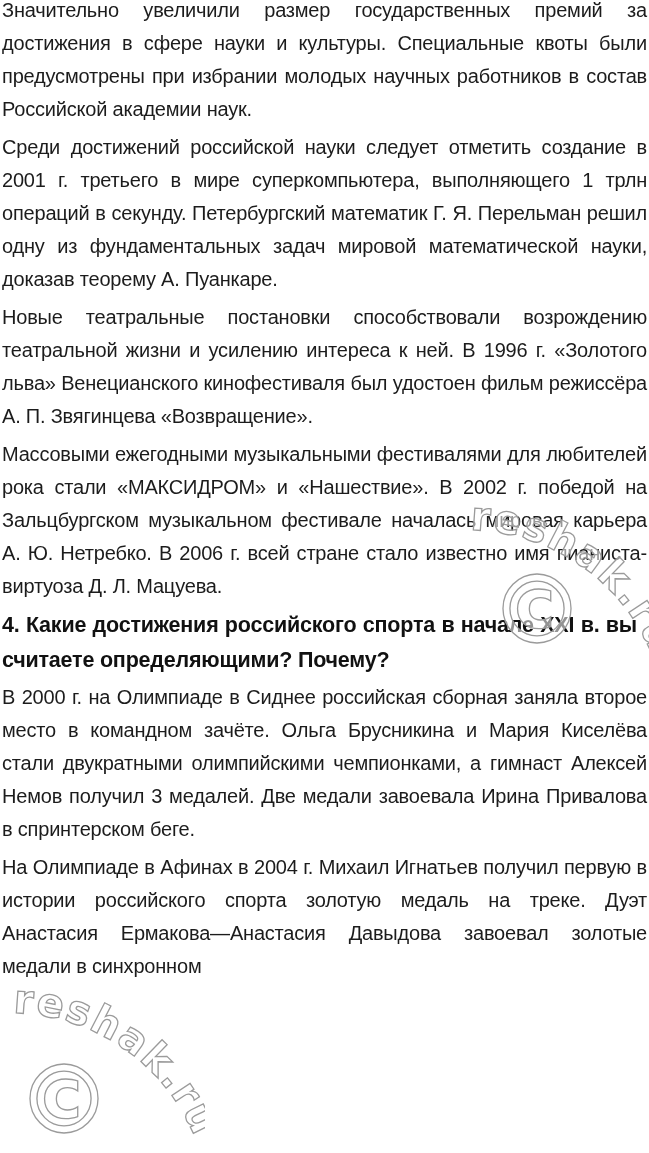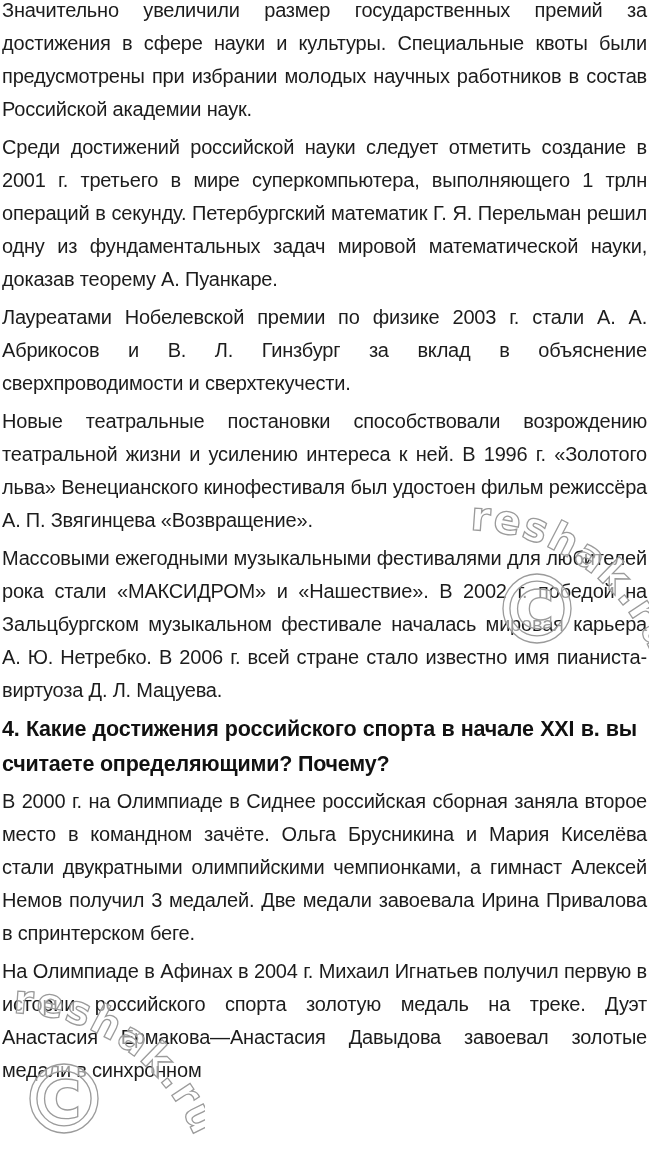--- a/index.html
+++ b/index.html
@@ -49,21 +49,20 @@
   }
   .wm-arc-text { font-size: 40px; letter-spacing: 2px; }
   .wm-copy-glyph { font-size: 94px; letter-spacing: 0; }
 </style>
 </head>
 <body>
 
 <div class="page">
   <p class="body-para">Значительно увеличили размер государственных премий за достижения в сфере науки и культуры. Специальные квоты были предусмотрены при избрании молодых научных работников в состав Российской академии наук.</p>
   <p class="body-para">Среди достижений российской науки следует отметить создание в 2001 г. третьего в мире суперкомпьютера, выполняющего 1 трлн операций в секунду. Петербургский математик Г. Я. Перельман решил одну из фундаментальных задач мировой математической науки, доказав теорему А. Пуанкаре.</p>
-  <p class="body-para">Лауреатами Нобелевской премии по физике 2003 г. стали А. А. Абрикосов и В. Л. Гинзбург за вклад в объяснение сверхпроводимости и сверхтекучести.</p>
   <p class="body-para">Новые театральные постановки способствовали возрождению театральной жизни и усилению интереса к ней. В 1996 г. «Золотого льва» Венецианского кинофестиваля был удостоен фильм режиссёра А. П. Звягинцева «Возвращение».</p>
   <p class="body-para">Массовыми ежегодными музыкальными фестивалями для любителей рока стали «МАКСИДРОМ» и «Нашествие». В 2002 г. победой на Зальцбургском музыкальном фестивале началась мировая карьера А. Ю. Нетребко. В 2006 г. всей стране стало известно имя пианиста-виртуоза Д. Л. Мацуева.</p>
   <h2 class="question-heading">4. Какие достижения российского спорта в начале XXI в. вы считаете определяющими? Почему?</h2>
   <p class="body-para">В 2000 г. на Олимпиаде в Сиднее российская сборная заняла второе место в командном зачёте. Ольга Брусникина и Мария Киселёва стали двукратными олимпийскими чемпионками, а гимнаст Алексей Немов получил 3 медалей. Две медали завоевала Ирина Привалова в спринтерском беге.</p>
   <p class="body-para">На Олимпиаде в Афинах в 2004 г. Михаил Игнатьев получил первую в истории российского спорта золотую медаль на треке. Дуэт Анастасия Ермакова—Анастасия Давыдова завоевал золотые медали в синхронном</p>
 </div>
 
 <div class="watermark wm-right">
   <svg width="210" height="175" viewBox="0 0 210 175">
     <defs>

